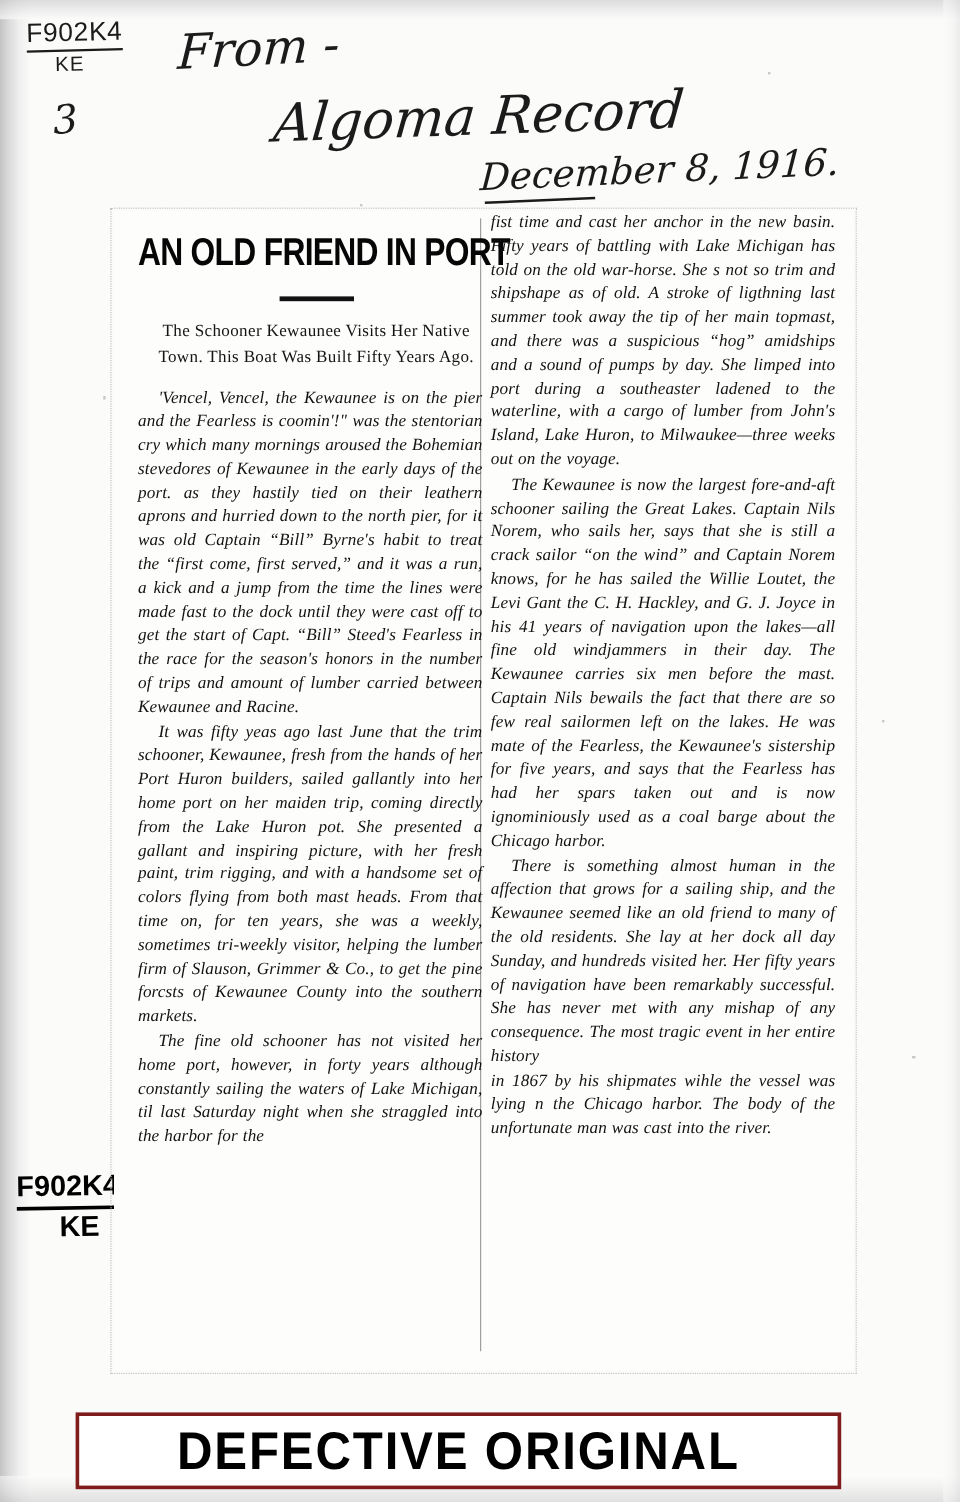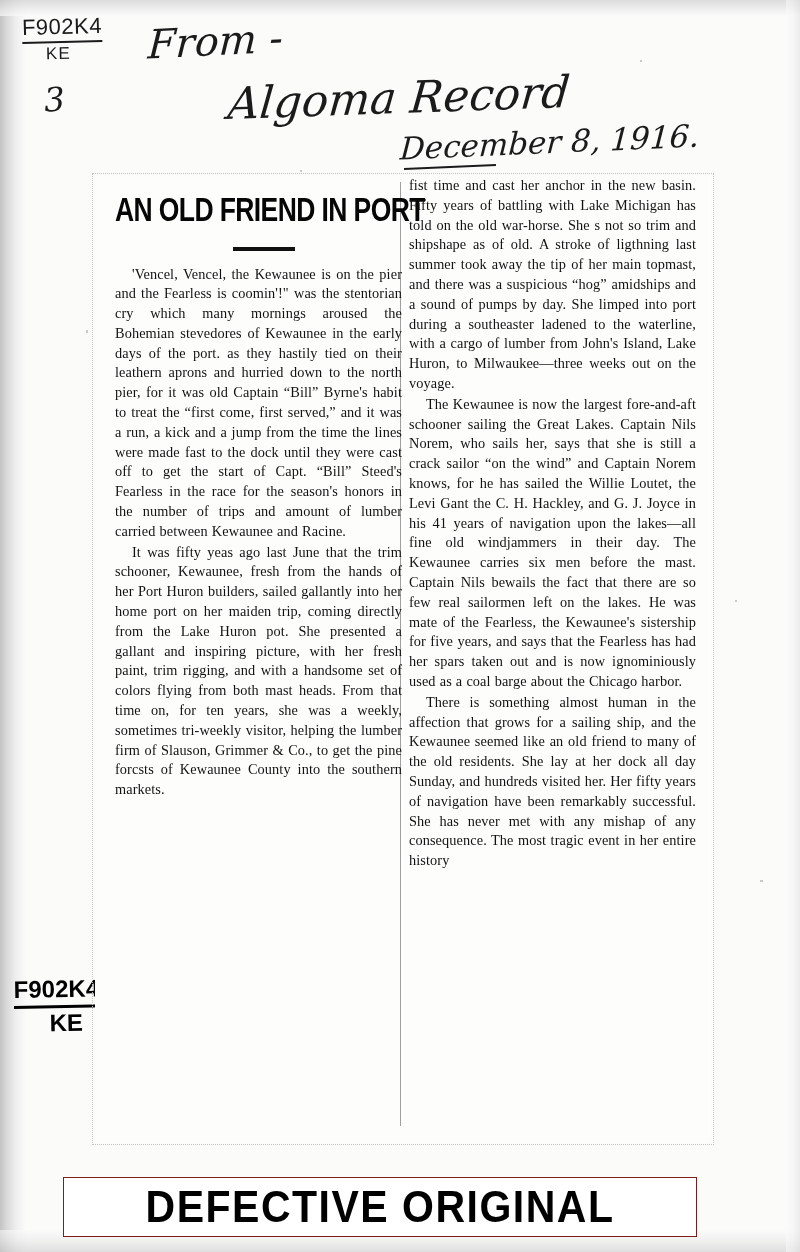--- a/index.html
+++ b/index.html
@@ -151,37 +151,38 @@
   }
   p.body{
     margin:0 10px 1px 0;
     font-size:14.3px;
     line-height:1.385;
     text-align:justify;
     text-indent:17px;
     letter-spacing:.1px;
     color:#121212;
     word-spacing:.4px;
+    font-style:italic;
   }
   
   .faded{
     display:block;
     color:#b2b2b2;
     filter:blur(0.7px);
     opacity:.8;
     font-size:13.2px;
     letter-spacing:1px;
     text-indent:0;
     margin:2px 0 6px 0;
   }
 
   
   #stamp-box{
     position:absolute;left:63px;top:1177px;width:632px;height:58px;
-    border:1px solid #7f1d1d;
+    border:3px solid #7f1d1d;
     background:#ffffff;
     display:flex;align-items:center;justify-content:center;
   }
   #stamp-text{
     font-family:"Liberation Sans", sans-serif;
     font-weight:bold;
     font-size:41px;
     letter-spacing:1.5px;
     color:#000;
     transform:scaleY(1.08);
@@ -218,29 +219,32 @@
     <span class="sub">KE</span>
   </div>
 
   <div id="clipping">
 
     <div id="col-rule"></div>
 
     <div class="col" id="col-left">
       <h1 id="headline">AN OLD FRIEND IN PORT</h1>
       <div id="headline-rule"></div>
+      <div id="subhead">The Schooner Kewaunee Visits Her Native Town. This Boat Was Built Fifty Years Ago.</div>
 
       <p class="body">'Vencel, Vencel, the Kewaunee is on the pier and the Fearless is coomin'!" was the stentorian cry which many mornings aroused the Bohemian stevedores of Kewaunee in the early days of the port. as they hastily tied on their leathern aprons and hurried down to the north pier, for it was old Captain “Bill” Byrne's habit to treat the “first come, first served,” and it was a run, a kick and a jump from the time the lines were made fast to the dock until they were cast off to get the start of Capt. “Bill” Steed's Fearless in the race for the season's honors in the number of trips and amount of lumber carried between Kewaunee and Racine.</p>
       <p class="body">It was fifty yeas ago last June that the trim schooner, Kewaunee, fresh from the hands of her Port Huron builders, sailed gallantly into her home port on her maiden trip, coming directly from the Lake Huron pot. She presented a gallant and inspiring picture, with her fresh paint, trim rigging, and with a handsome set of colors flying from both mast heads. From that time on, for ten years, she was a weekly, sometimes tri-weekly visitor, helping the lumber firm of Slauson, Grimmer &amp; Co., to get the pine forcsts of Kewaunee County into the southern markets.</p>
+      <p class="body">The fine old schooner has not visited her home port, however, in forty years although constantly sailing the waters of Lake Michigan, til last Saturday night when she straggled into the harbor for the</p>
     </div>
 
     <div class="col" id="col-right">
       <p class="body" style="text-indent:0;">fist time and cast her anchor in the new basin. Fifty years of battling with Lake Michigan has told on the old war-horse. She s not so trim and shipshape as of old. A stroke of ligthning last summer took away the tip of her main topmast, and there was a suspicious “hog” amidships and a sound of pumps by day. She limped into port during a southeaster ladened to the waterline, with a cargo of lumber from John's Island, Lake Huron, to Milwaukee—three weeks out on the voyage.</p>
       <p class="body">The Kewaunee is now the largest fore-and-aft schooner sailing the Great Lakes. Captain Nils Norem, who sails her, says that she is still a crack sailor “on the wind” and Captain Norem knows, for he has sailed the Willie Loutet, the Levi Gant the C. H. Hackley, and G. J. Joyce in his 41 years of navigation upon the lakes—all fine old windjammers in their day. The Kewaunee carries six men before the mast. Captain Nils bewails the fact that there are so few real sailormen left on the lakes. He was mate of the Fearless, the Kewaunee's sistership for five years, and says that the Fearless has had her spars taken out and is now ignominiously used as a coal barge about the Chicago harbor.</p>
       <p class="body">There is something almost human in the affection that grows for a sailing ship, and the Kewaunee seemed like an old friend to many of the old residents. She lay at her dock all day Sunday, and hundreds visited her. Her fifty years of navigation have been remarkably successful. She has never met with any mishap of any consequence. The most tragic event in her entire history</p>
+      <p class="body" style="text-indent:0;">in 1867 by his shipmates wihle the vessel was lying n the Chicago harbor. The body of the unfortunate man was cast into the river.</p>
     </div>
 
   </div>
 
   <div id="stamp-box">
     <span id="stamp-text">DEFECTIVE ORIGINAL</span>
   </div>
 
 </div>
 

